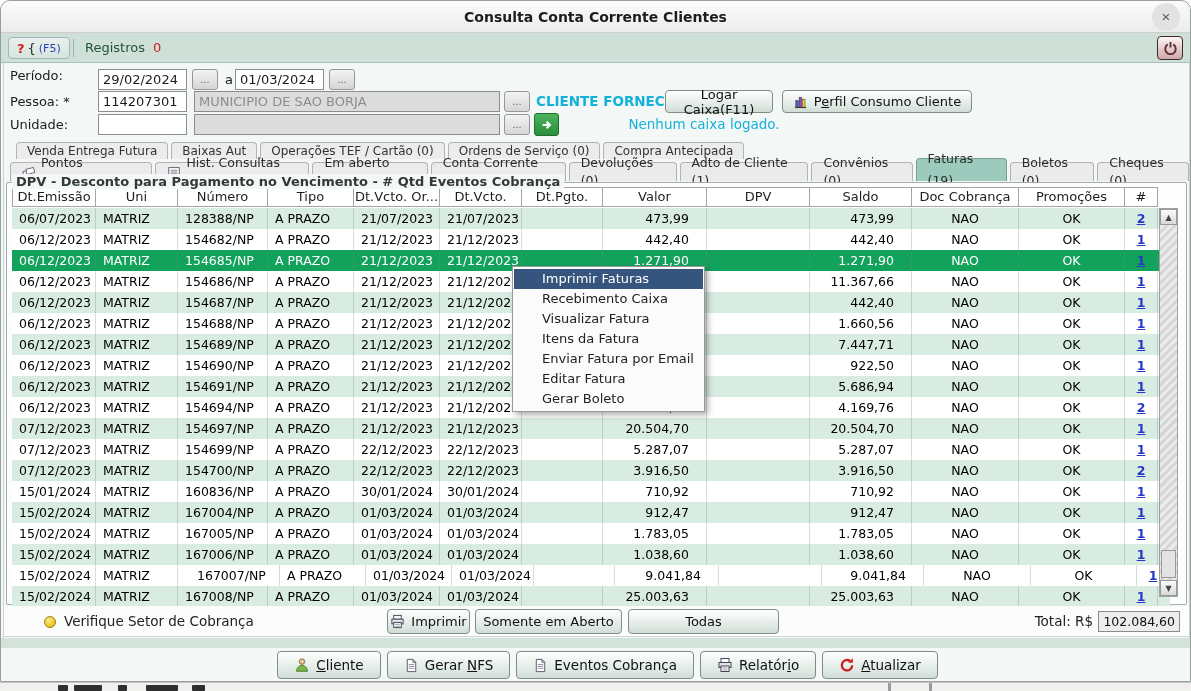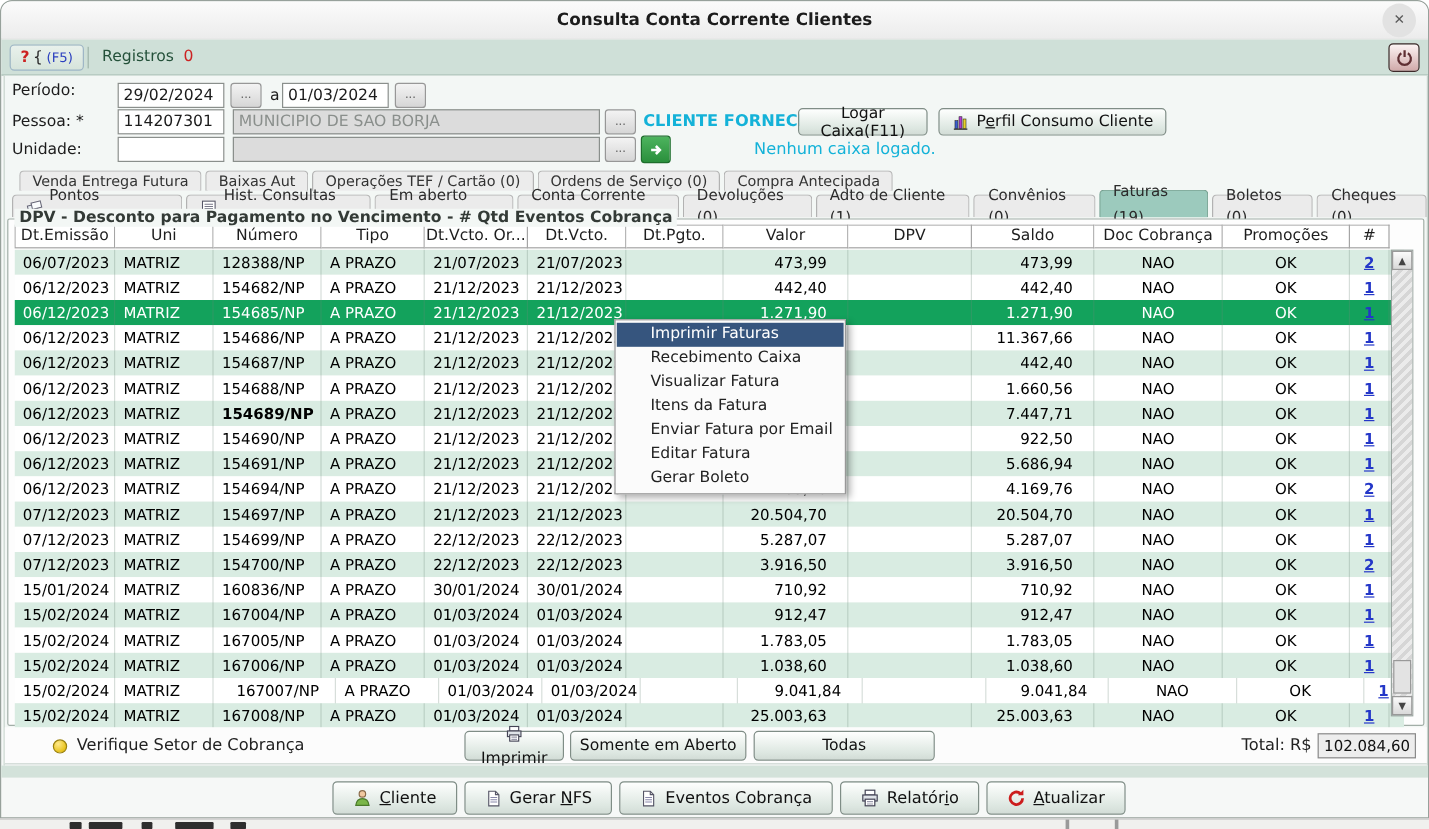--- a/index.html
+++ b/index.html
@@ -348,21 +348,21 @@
               <div class="cell al-right" style="width: 104px;">1.660,56</div>
               <div class="cell al-right" style="width: 103px;"></div>
               <div class="cell al-right" style="width: 102px;">1.660,56</div>
               <div class="cell al-center" style="width: 107px;">NAO</div>
               <div class="cell al-center" style="width: 106px;">OK</div>
               <div class="cell al-center" style="width: 33px;"><span class="cell-link">1</span></div>
             </div>
             <div class="row stripe">
               <div class="cell al-left" style="width: 84px;">06/12/2023</div>
               <div class="cell al-left" style="width: 82px;">MATRIZ</div>
-              <div class="cell al-left" style="width: 90px; font-weight: bold;">154689/NP</div>
+              <div class="cell al-left" style="width: 90px;">154689/NP</div>
               <div class="cell al-left" style="width: 86px;">A PRAZO</div>
               <div class="cell al-left" style="width: 86px;">21/12/2023</div>
               <div class="cell al-left" style="width: 82px;">21/12/2023</div>
               <div class="cell al-left" style="width: 81px;"></div>
               <div class="cell al-right" style="width: 104px;">7.447,71</div>
               <div class="cell al-right" style="width: 103px;"></div>
               <div class="cell al-right" style="width: 102px;">7.447,71</div>
               <div class="cell al-center" style="width: 107px;">NAO</div>
               <div class="cell al-center" style="width: 106px;">OK</div>
               <div class="cell al-center" style="width: 33px;"><span class="cell-link">1</span></div>
@@ -552,21 +552,21 @@
           <div class="varrow up">▲</div>
           <div class="vthumb"></div>
           <div class="varrow down">▼</div>
         </div>
       </div>
     </div>
 
     <div class="statusbar">
       <div class="warn-ball"></div>
       <span class="warn-text">Verifique Setor de Cobrança</span>
-      <button class="btn sbtn" style="left:383px;width:83px;flex-direction:column;">
+      <button class="btn sbtn" style="left:383px;width:83px;">
         <span class="icn">
           <svg width="15" height="15" viewBox="0 0 16 16">
               <rect x="4" y="1.5" width="8" height="4" fill="#fff" stroke="#445"></rect>
               <rect x="2" y="5.5" width="12" height="5" fill="#dfe3e8" stroke="#445"></rect>
               <rect x="4" y="9" width="8" height="5.5" fill="#fff" stroke="#445"></rect>
               <path d="M5.5 11h5M5.5 13h5" stroke="#99a"></path>
             </svg>
         </span>
         <span>Imprimir</span>
       </button>

